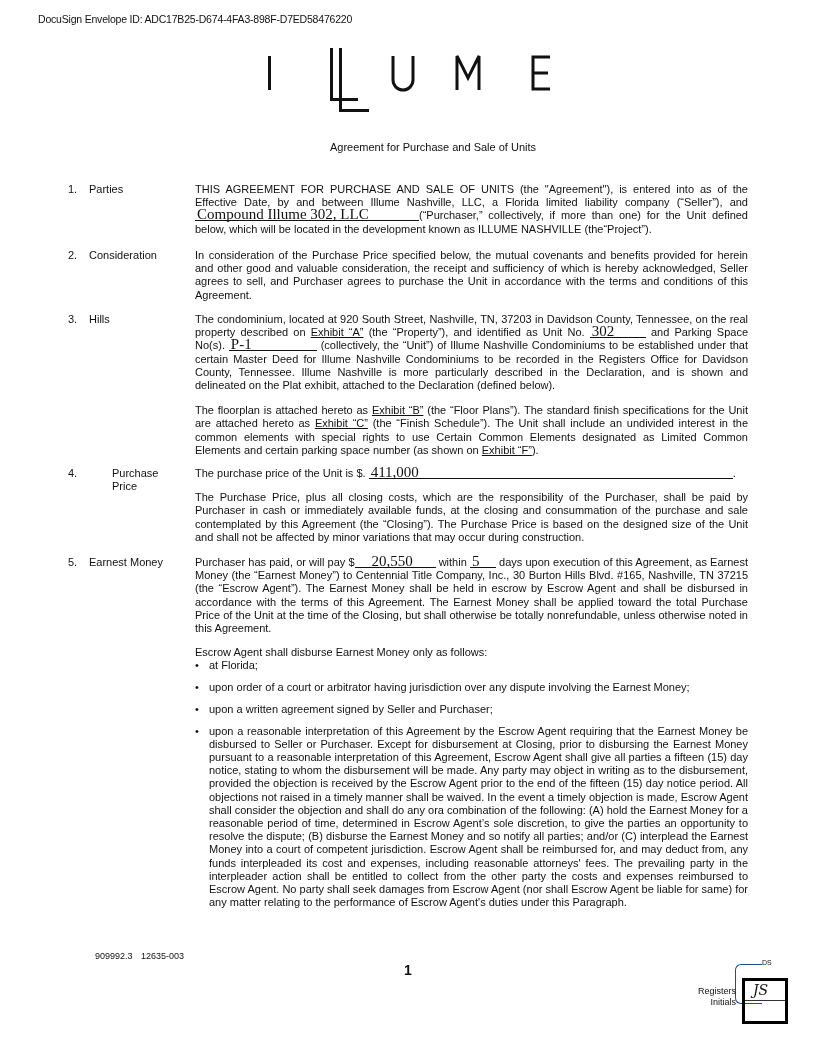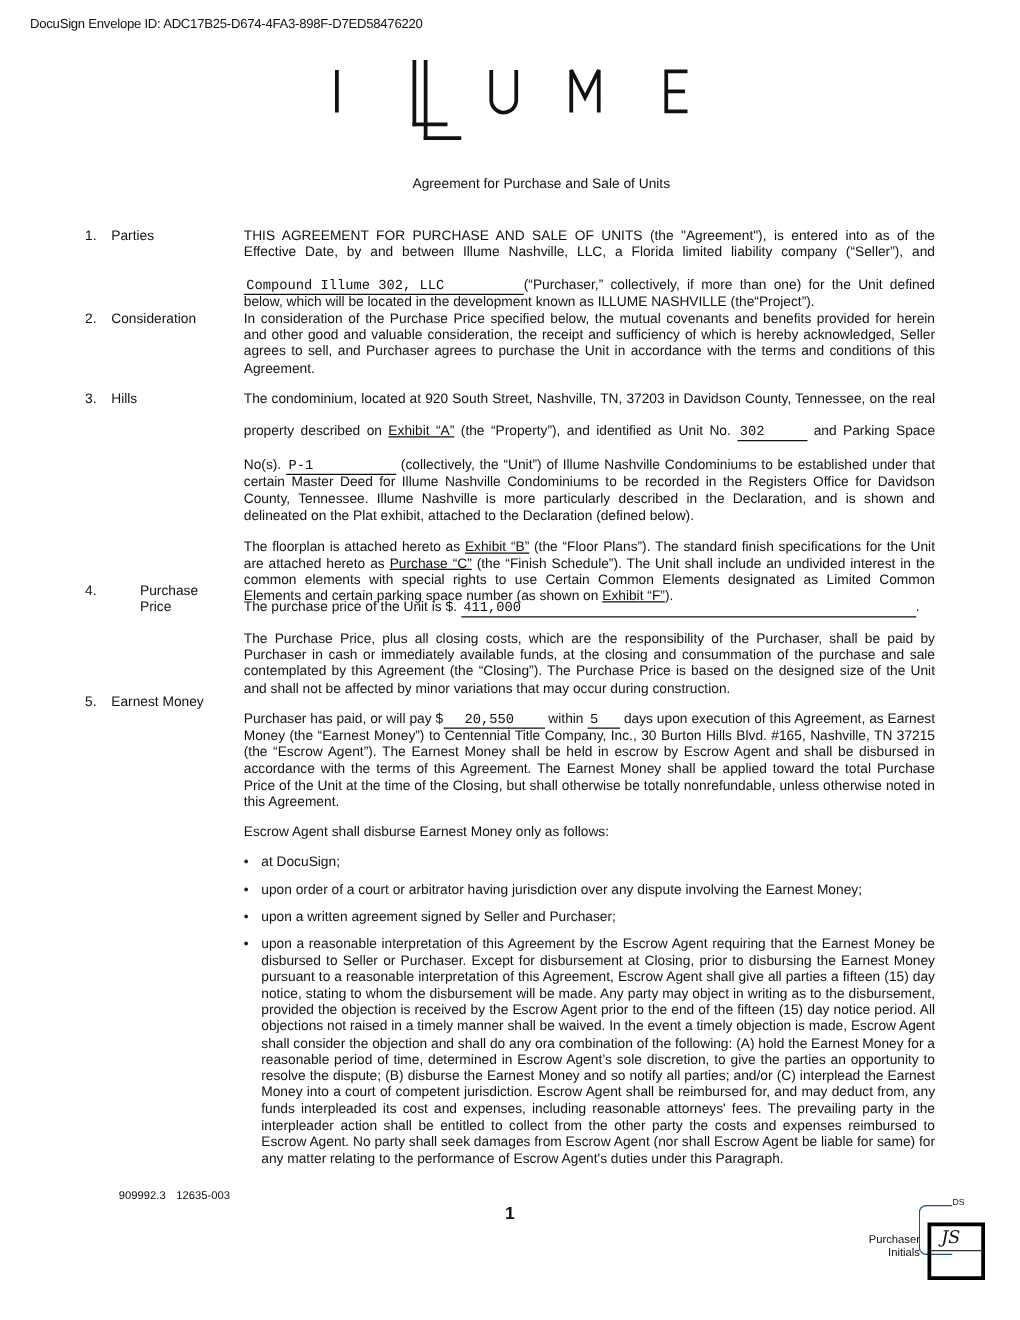--- a/index.html
+++ b/index.html
@@ -1,25 +1,25 @@
 <!DOCTYPE html>
 <html><head>
 <meta charset="utf-8">
 <style>
   html, body { margin:0; padding:0; background:#fff; }
   body { width:816px; height:1056px; position:relative; overflow:hidden; font-family:"Liberation Sans", sans-serif; color:#111; }
-  .envelope { position:absolute; left:24px; top:13px; font-size:10.5px; letter-spacing:-0.2px; }
+  .envelope { position:absolute; left:38px; top:13px; font-size:10.5px; letter-spacing:-0.2px; }
   .logo { position:absolute; left:262px; top:48px; width:300px; height:72px; }
   .doc-title { position:absolute; left:0; width:816px; top:141px; text-align:center; font-size:11px;padding-left:25px; }
   .section { position:absolute; left:0; width:816px; }
   .num { position:absolute; left:68px; font-size:11px; }
   .label { position:absolute; left:89px; font-size:11px; line-height:13px; }
   .body { position:absolute; left:195px; width:553px; font-size:11px; line-height:13.2px; text-align:justify; }
   .body p { margin:0; }
-  .fill { font-family:Liberation Mono, monospace; font-size:11px; border-bottom:1px solid #111; display:inline-block; line-height:11px; padding:0 2px;margin-top:15px; }
+  .fill { font-family:Liberation Serif, serif; font-size:15px; border-bottom:1px solid #111; display:inline-block; line-height:11px; padding:0 2px; }
   .u { text-decoration:underline; }
   ul.bullets { list-style:none; margin:0; padding:0; }
   ul.bullets li { position:relative; padding-left:14px; margin-bottom:8.5px; }
   ul.bullets li::before { content:"\2022"; position:absolute; left:0; top:0; }
   .footer-id { position:absolute; left:95px; top:951px; font-size:9px; word-spacing:6px; }
   .page-num { position:absolute; left:0; width:816px; top:962px; text-align:center; font-size:14px; font-weight:bold; }
   .initials-label { position:absolute; left:690px; top:986px; font-size:9px; text-align:right; line-height:11px; width:46px; }
   .init-box { position:absolute; left:742px; top:978px; width:40px; height:40px; border:3px solid #000000; }
   .init-box .divider { position:absolute; left:0; top:19px; width:40px; height:1px; background:#333; }
   .init-sig { position:absolute; left:8px; top:1px; font-family:"DejaVu Serif", serif; font-size:14px; font-style:italic; }
@@ -70,21 +70,21 @@
     <p><span>The condominium, located at 920 South Street, Nashville, TN, 37203 in Davidson County, Tennessee, on the real property described on</span>
       <span class="u">Exhibit “A”</span>
       <span>(the “Property”), and identified as Unit No.</span>
       <span class="fill" style="width:52px;">302</span>
       <span>and Parking Space No(s).</span>
       <span class="fill" style="width:84px;">P-1</span>
       <span>(collectively, the “Unit”) of Illume Nashville Condominiums to be established under that certain Master Deed for Illume Nashville Condominiums to be recorded in the Registers Office for Davidson County, Tennessee.  Illume Nashville is more particularly described in the Declaration, and is shown and delineated on the Plat exhibit, attached to the Declaration (defined below).</span></p>
     <p style="margin-top:12px;"><span>The floorplan is attached hereto as</span>
       <span class="u">Exhibit “B”</span>
       <span>(the “Floor Plans”). The standard finish specifications for the Unit are attached hereto as</span>
-      <span class="u">Purchase “C”</span>
+      <span class="u">Exhibit “C”</span>
       <span>(the “Finish Schedule”). The Unit shall include an undivided interest in the common elements with special rights to use Certain Common Elements designated as Limited Common Elements and certain parking space number (as shown on</span>
       <span class="u">Exhibit “F”</span><span>).</span></p>
   </div>
 </div>
 
 <div class="section" style="top:467px;">
   <span class="num">4.</span>
   <span class="label" style="width:60px;margin-left:23px;">Purchase Price</span>
   <div class="body">
     <p><span>The purchase price of the Unit is $.</span>
@@ -94,35 +94,35 @@
 </div>
 
 <div class="section" style="top:556px;">
   <span class="num">5.</span>
   <span class="label">Earnest Money</span>
   <div class="body">
     <p><span>Purchaser has paid, or will pay $</span><span class="fill" style="width:62px;padding-left:17px;">20,550</span>
       <span>within</span>
       <span class="fill" style="width:22px;">5</span>
       <span>days upon execution of this Agreement, as Earnest Money (the “Earnest Money”) to Centennial Title Company, Inc., 30 Burton Hills Blvd. #165, Nashville, TN  37215 (the “Escrow Agent”). The Earnest Money shall be held in escrow by Escrow Agent and shall be disbursed in accordance with the terms of this Agreement. The Earnest Money  shall be applied toward the total Purchase Price of the Unit at the time of the Closing, but shall  otherwise be totally nonrefundable, unless otherwise noted in this Agreement.</span></p>
-    <p style="margin-top:11px; margin-bottom:11px;">Escrow Agent shall disburse Earnest Money only as follows:</p>
+    <p style="margin-top:11px; ">Escrow Agent shall disburse Earnest Money only as follows:</p>
     <ul class="bullets">
-      <li>at DocuSign;</li>
+      <li>at Florida;</li>
       <li>upon order of a court or arbitrator having jurisdiction over any dispute involving the Earnest Money;</li>
       <li>upon a written agreement signed by Seller and Purchaser;</li>
       <li>upon a reasonable interpretation of this Agreement by the Escrow Agent requiring that the Earnest Money be disbursed to Seller or Purchaser. Except for disbursement at Closing, prior to disbursing the Earnest Money pursuant to a reasonable interpretation of this Agreement, Escrow Agent shall give all parties a fifteen (15) day notice, stating to whom the disbursement will be made. Any party may object in writing as to the disbursement, provided the objection is received by the Escrow Agent prior to the end of the fifteen (15) day notice period. All objections not raised in a timely manner shall be waived. In the event a timely objection is made, Escrow Agent shall consider the objection and shall do any ora combination of the following: (A) hold the Earnest Money for a reasonable period of time, determined in Escrow Agent’s sole discretion, to give the parties an opportunity to resolve the dispute; (B) disburse the Earnest Money and so notify all parties; and/or (C) interplead the Earnest Money into a court of competent jurisdiction. Escrow Agent shall be reimbursed for, and may deduct from, any funds interpleaded its cost and expenses, including reasonable attorneys' fees. The prevailing party in the interpleader action shall be entitled to collect from the other party the costs and expenses reimbursed to Escrow Agent. No party shall seek damages from Escrow Agent (nor shall Escrow Agent be liable for same) for any matter relating to the performance of Escrow Agent's duties under this Paragraph.</li>
     </ul>
   </div>
 </div>
 
 <div class="footer-id">909992.3  12635-003</div>
 <div class="page-num">1</div>
 
 <div class="ds-bracket"></div>
 <div class="ds-text">DS</div>
 <div class="initials-label">
-  <div>Purchaser</div>
+  <div>Registers</div>
   <div>Initials</div>
 </div>
 <div class="init-box">
   <span class="init-sig">JS</span>
   <div class="divider"></div>
 </div>
 
 </body></html>

